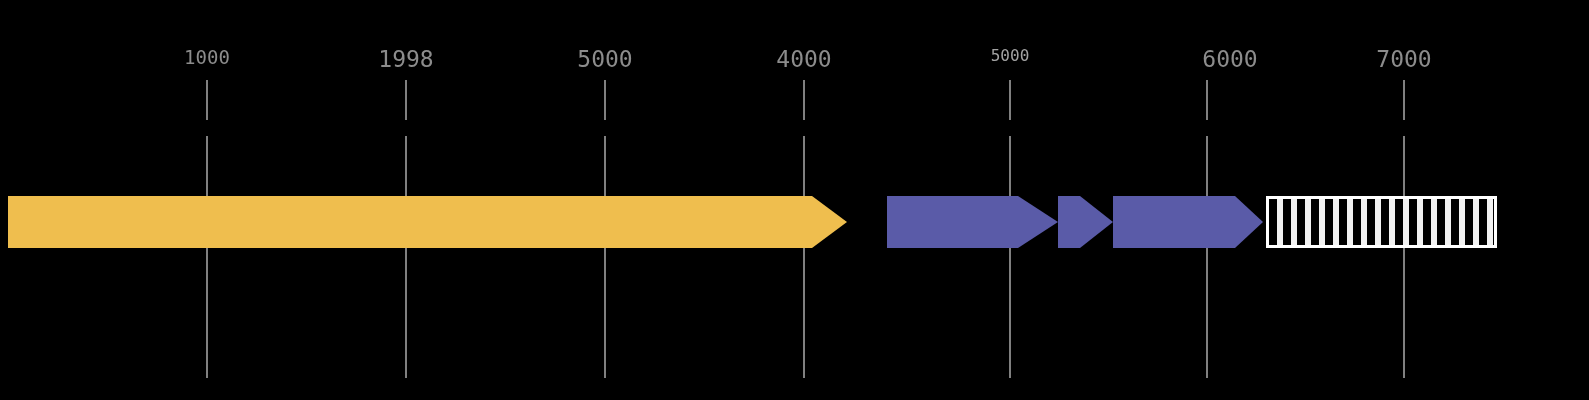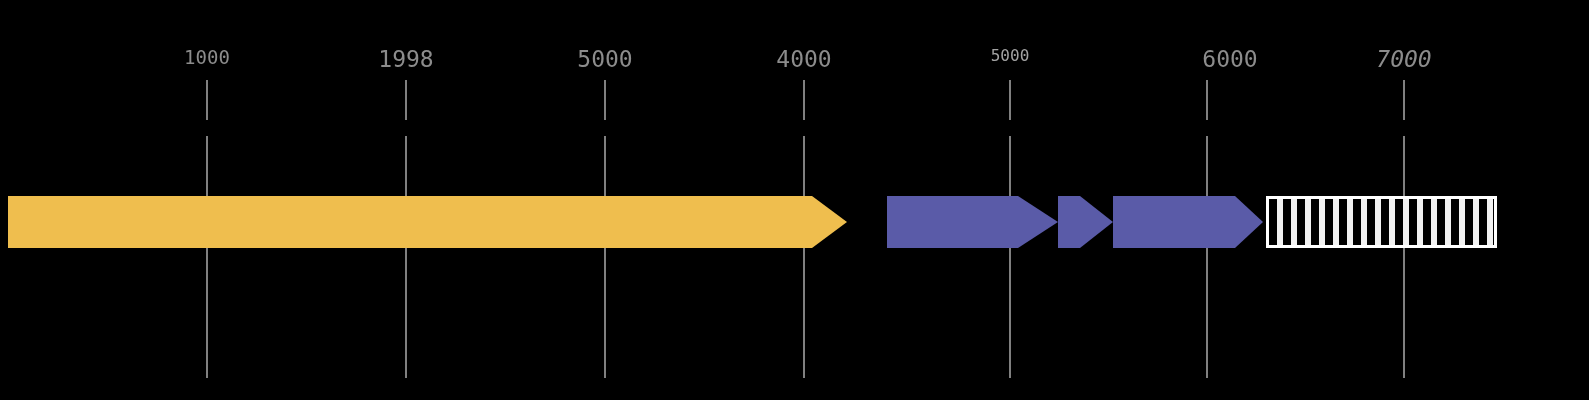--- a/index.html
+++ b/index.html
@@ -78,21 +78,21 @@
     <div class="gridline seg-top" style="left: 1207px; top: 80px; height: 40px; background: rgb(128, 128, 128);"></div>
     <div class="gridline seg-bottom" style="left: 1207px; top: 136px; height: 242px; background: rgb(128, 128, 128);"></div>
     <div class="gridline seg-top" style="left: 1404px; top: 80px; height: 40px; background: rgb(128, 128, 128);"></div>
     <div class="gridline seg-bottom" style="left: 1404px; top: 136px; height: 242px; background: rgb(128, 128, 128);"></div>
     <div class="tick-label" style="left: 207px; top: 46px; color: rgb(140, 140, 140); font-size: 19px;">1000</div>
     <div class="tick-label" style="left: 406px; top: 46px; color: rgb(140, 140, 140); font-size: 23px;">1998</div>
     <div class="tick-label" style="left: 605px; top: 46px; color: rgb(140, 140, 140); font-size: 23px;">5000</div>
     <div class="tick-label" style="left: 804px; top: 46px; color: rgb(140, 140, 140); font-size: 23px;">4000</div>
     <div class="tick-label" style="left: 1010px; top: 46px; color: #a3a3a3; font-size: 16px;">5000</div>
     <div class="tick-label" style="left: 1207px; top: 46px; color: rgb(140, 140, 140); font-size: 23px; margin-left: 23px;">6000</div>
-    <div class="tick-label" style="left: 1404px; top: 46px; color: rgb(140, 140, 140); font-size: 23px; font-style: italic;">7000</div>
+    <div class="tick-label" style="left: 1404px; top: 46px; color: rgb(140, 140, 140); font-size: 23px;">7000</div>
     <div class="feature" style="left: 8px; top: 196px; width: 839px; height: 52px;">
       <svg width="839" height="52" viewBox="0 0 839 52">
         <polygon points="0,0 804,0 839,26 804,52 0,52" fill="#efbe4e"></polygon>
       </svg>
     </div>
     <div class="feature" style="left: 887px; top: 196px; width: 171px; height: 52px;">
       <svg width="171" height="52" viewBox="0 0 171 52">
         <polygon points="0,0 131,0 171,26 131,52 0,52" fill="#5a5ba8"></polygon>
       </svg>
     </div>

